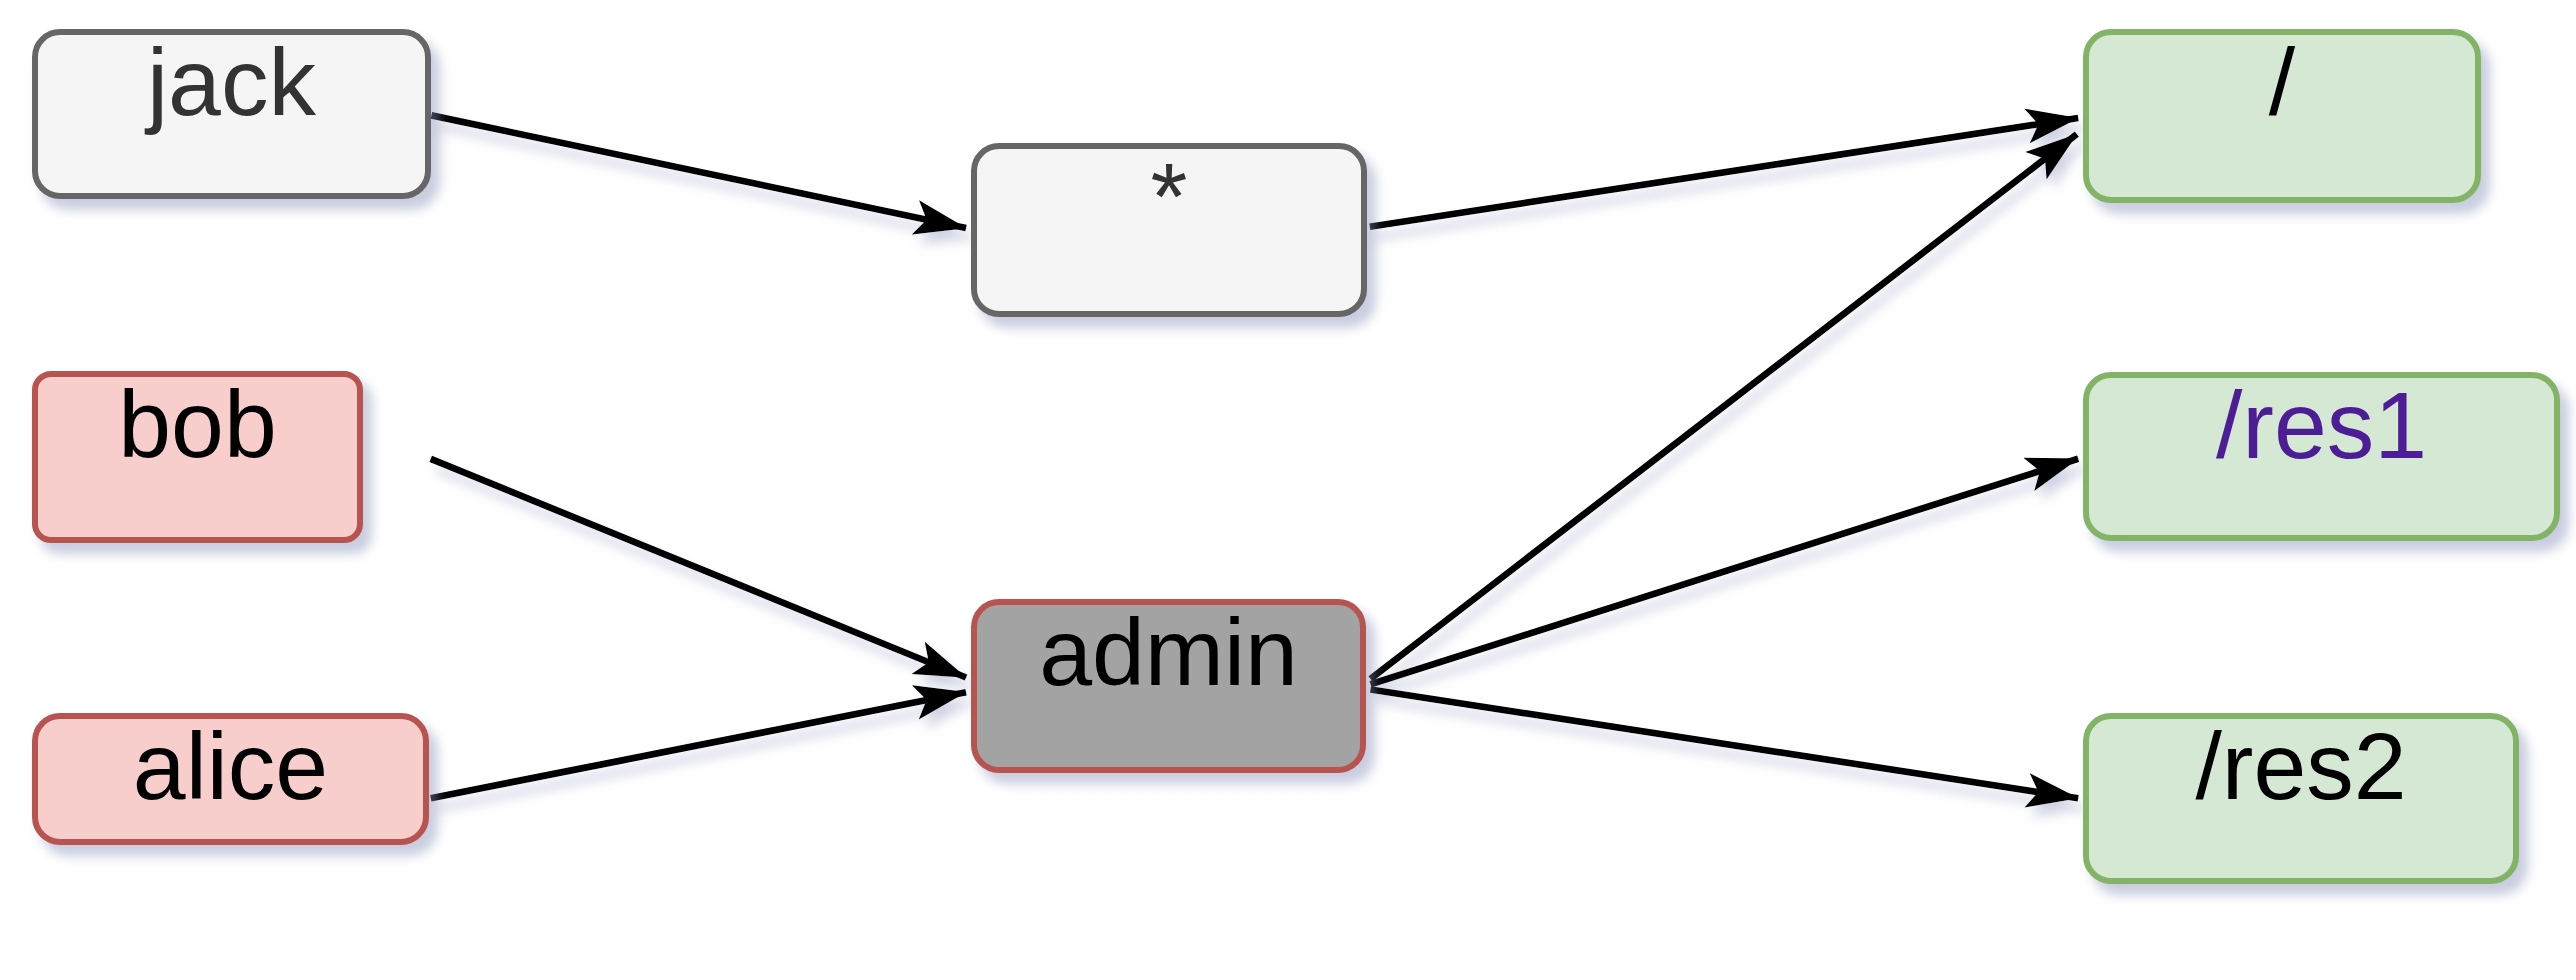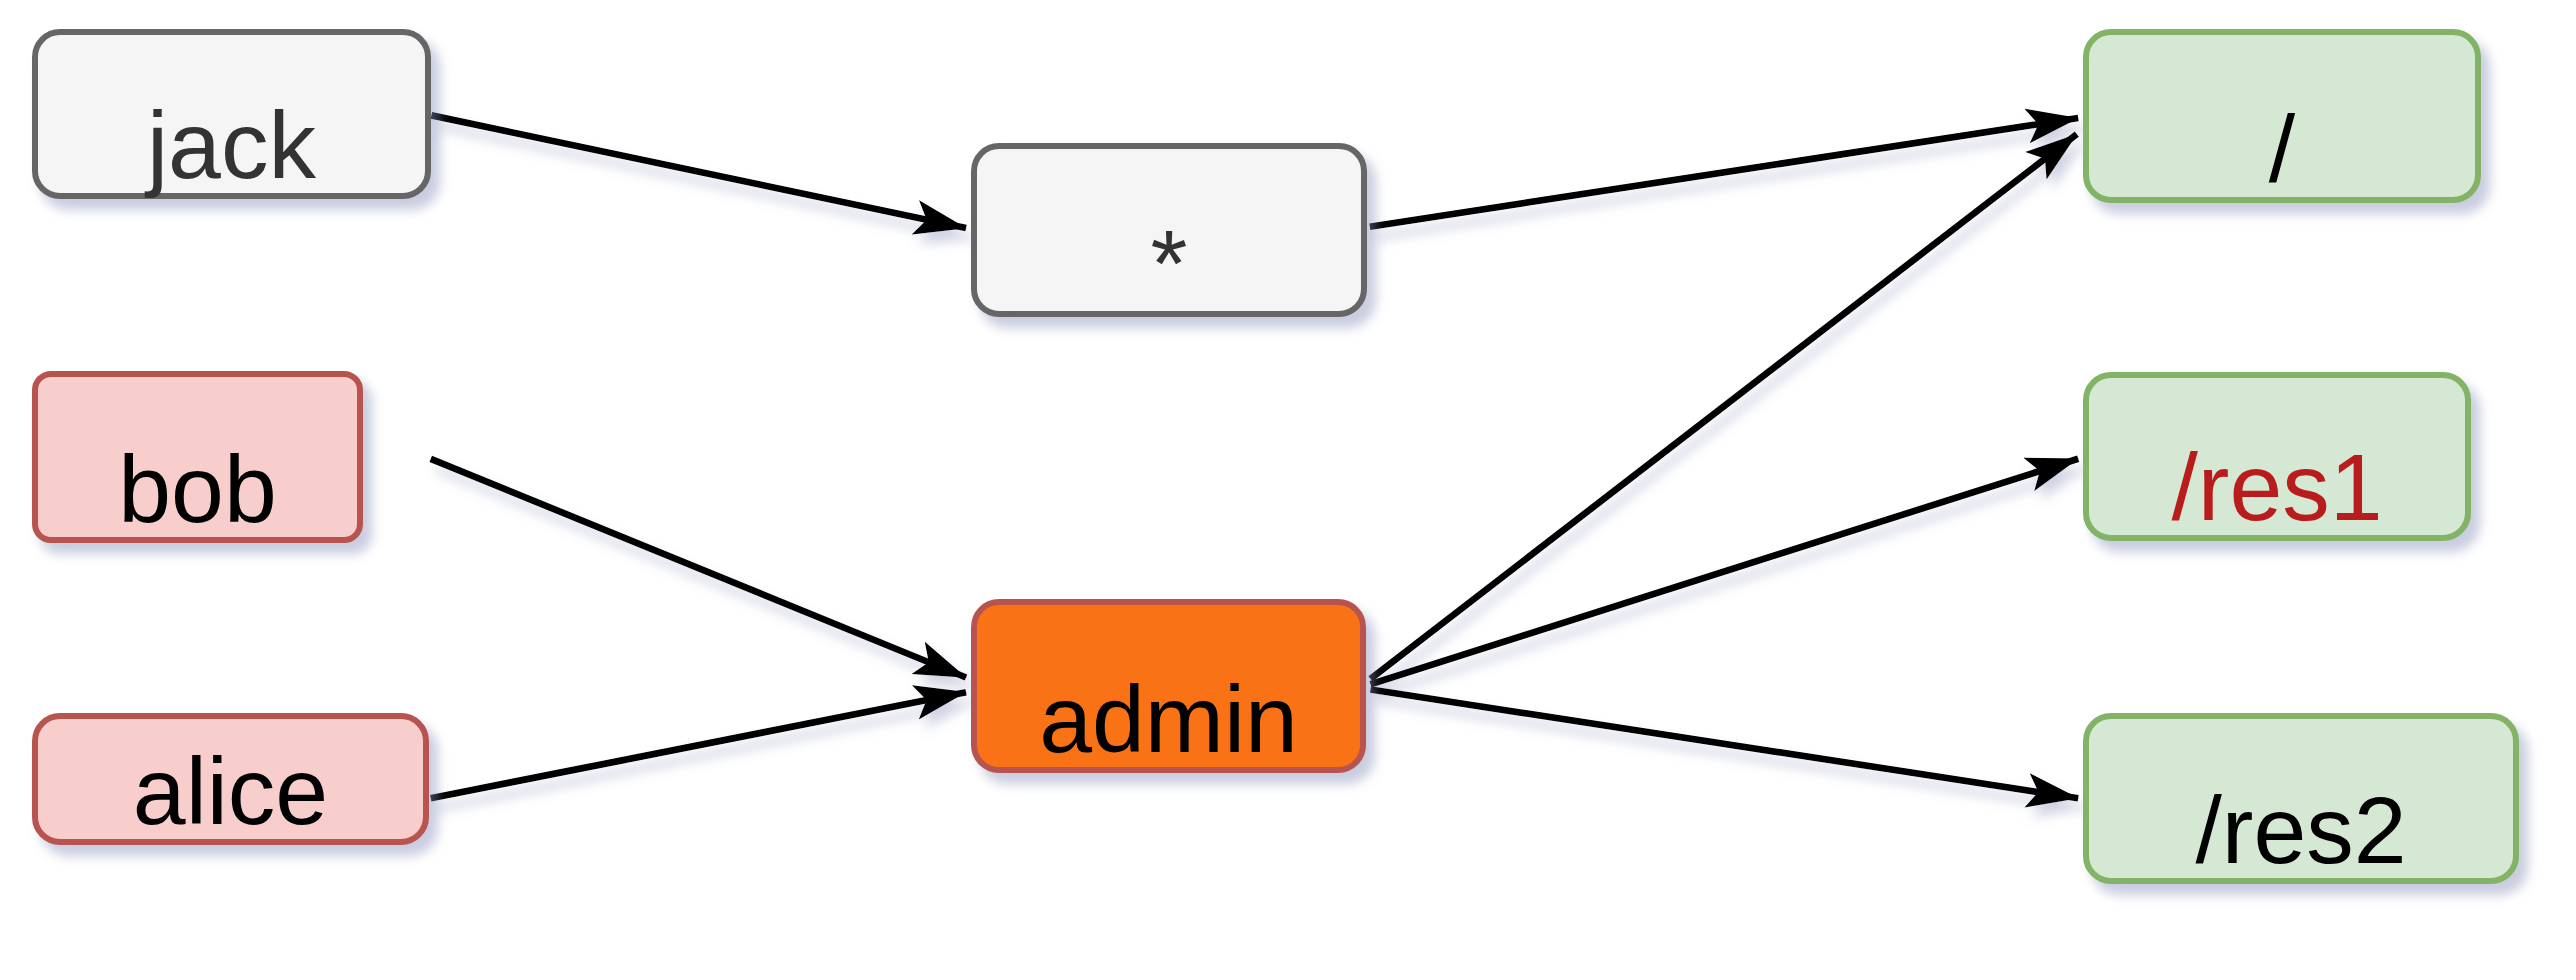--- a/index.html
+++ b/index.html
@@ -22,21 +22,21 @@
     height: 980px;
     pointer-events: none;
   }
   .node {
     position: absolute;
     box-sizing: border-box;
     border-style: solid;
     border-width: 6.7px;
     border-radius: 28px;
     display: flex;
-    align-items: flex-end;
+    align-items: flex-start;
     justify-content: center;
     font-size: 95px;
     line-height: 1;
     box-shadow: 8.7px 10.7px 10.7px rgba(136, 144, 184, 0.45);
   }
   .node .label {
     white-space: nowrap;
   }
 </style>
 </head>
@@ -68,27 +68,27 @@
       </div>
       <div class="node" style="left: 971px; top: 143px; width: 396px; height: 174px; background: rgb(245, 245, 245); border-color: rgb(102, 102, 102); color: rgb(51, 51, 51);">
         <span class="label">*</span>
       </div>
       <div class="node" style="left: 32px; top: 371px; width: 331px; height: 172px; background: rgb(248, 206, 204); border-color: rgb(184, 84, 80); color: rgb(0, 0, 0); border-radius: 19px;">
         <span class="label">bob</span>
       </div>
       <div class="node" style="left: 32px; top: 713px; width: 397px; height: 132px; background: rgb(248, 206, 204); border-color: rgb(184, 84, 80); color: rgb(0, 0, 0);">
         <span class="label">alice</span>
       </div>
-      <div class="node" style="left: 971px; top: 599px; width: 395px; height: 174px; background: #f97316; border-color: rgb(184, 84, 80); color: rgb(0, 0, 0);">
+      <div class="node" style="left: 971px; top: 599px; width: 395px; height: 174px; background: #a3a3a3; border-color: rgb(184, 84, 80); color: rgb(0, 0, 0);">
         <span class="label">admin</span>
       </div>
       <div class="node" style="left: 2083px; top: 29px; width: 398px; height: 174px; background: rgb(213, 232, 212); border-color: rgb(130, 179, 102); color: rgb(0, 0, 0);">
         <span class="label">/</span>
       </div>
-      <div class="node" style="left: 2083px; top: 372px; width: 388px; height: 169px; background: rgb(213, 232, 212); border-color: rgb(130, 179, 102); color: #b91c1c;">
+      <div class="node" style="left: 2083px; top: 372px; width: 477px; height: 169px; background: rgb(213, 232, 212); border-color: rgb(130, 179, 102); color: #4c1d95;">
         <span class="label">/res1</span>
       </div>
       <div class="node" style="left: 2083px; top: 713px; width: 436px; height: 171px; background: rgb(213, 232, 212); border-color: rgb(130, 179, 102); color: rgb(0, 0, 0);">
         <span class="label">/res2</span>
       </div>
     </div>
 </div>
 
 
 </body></html>

